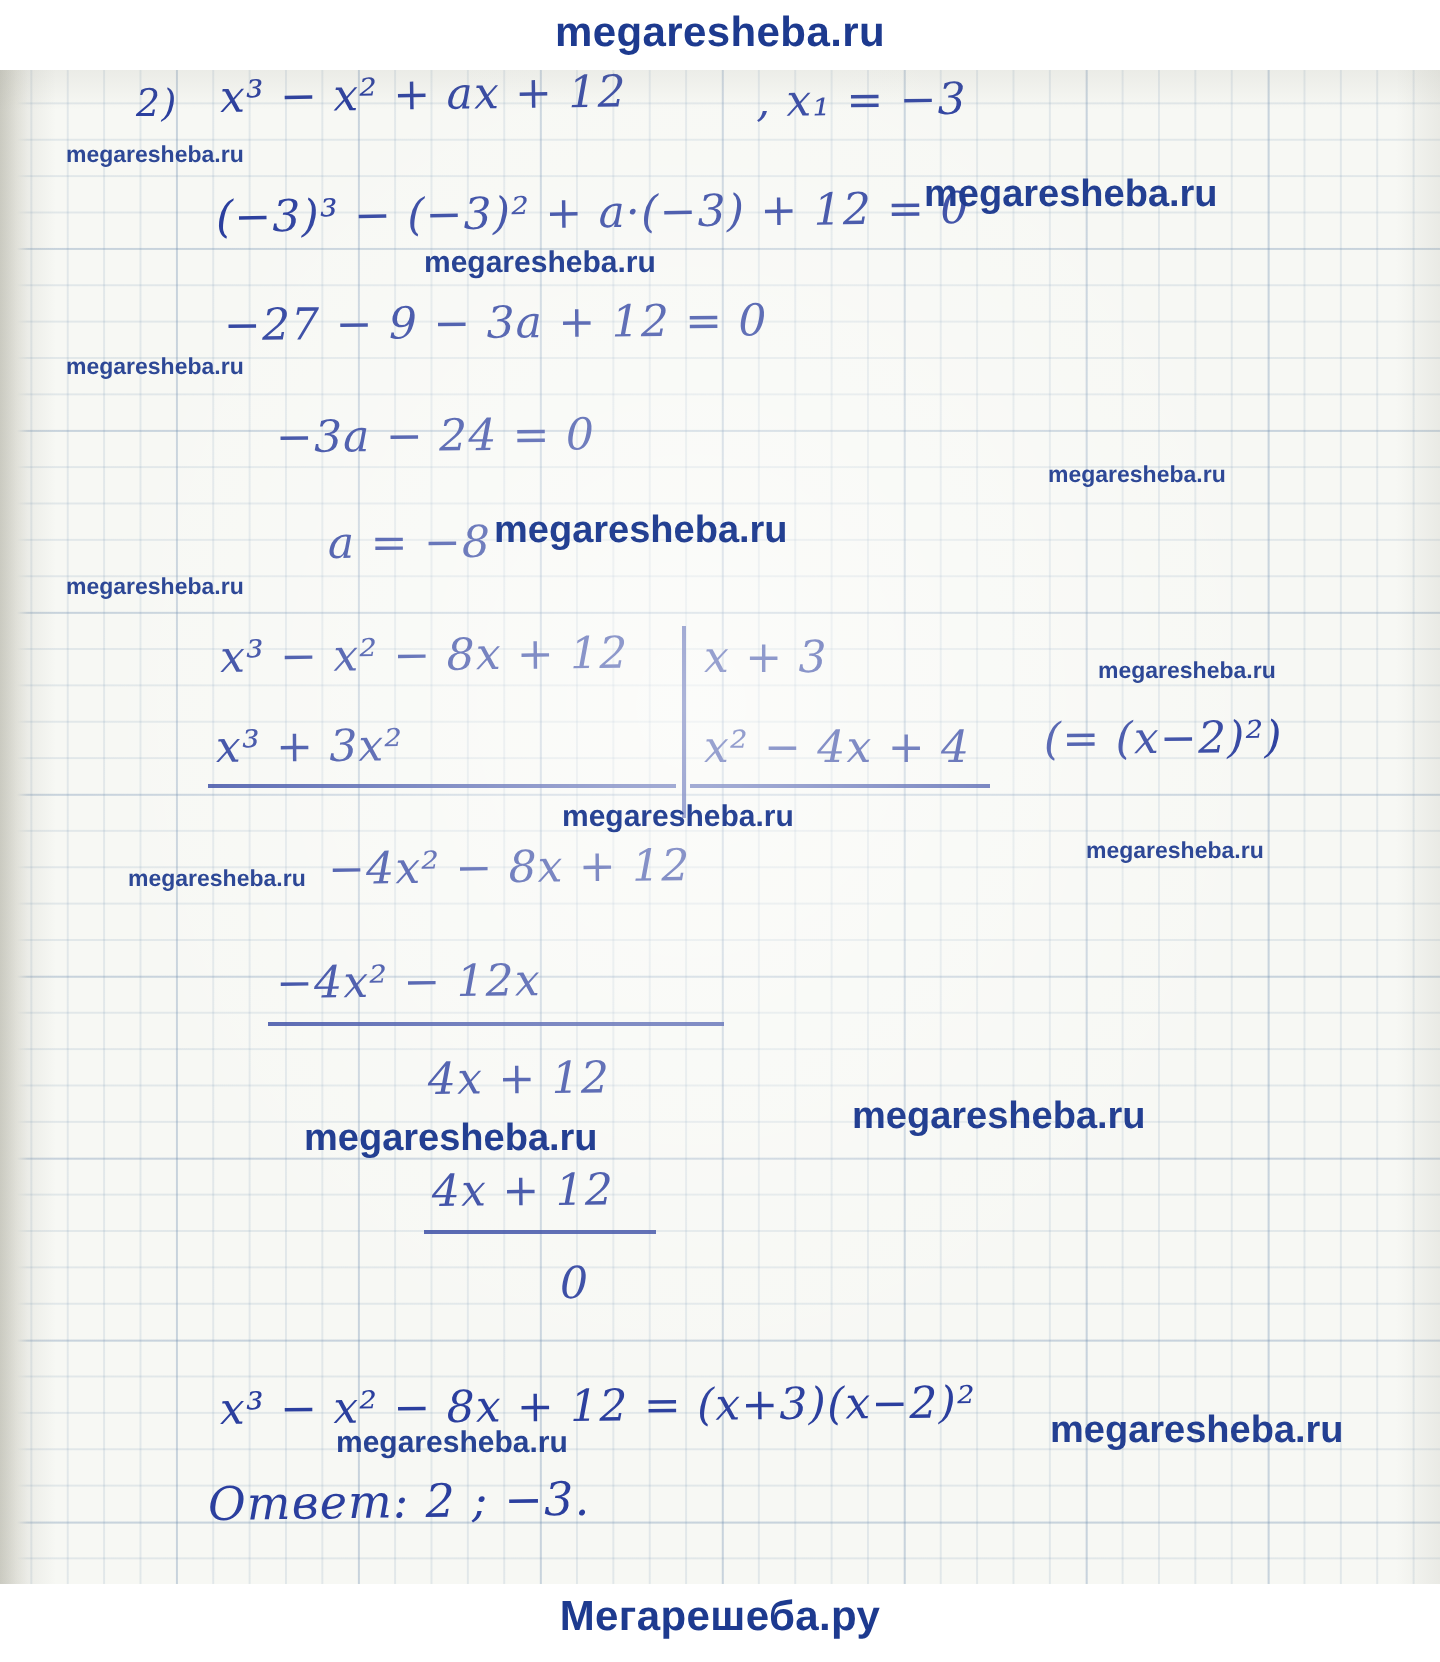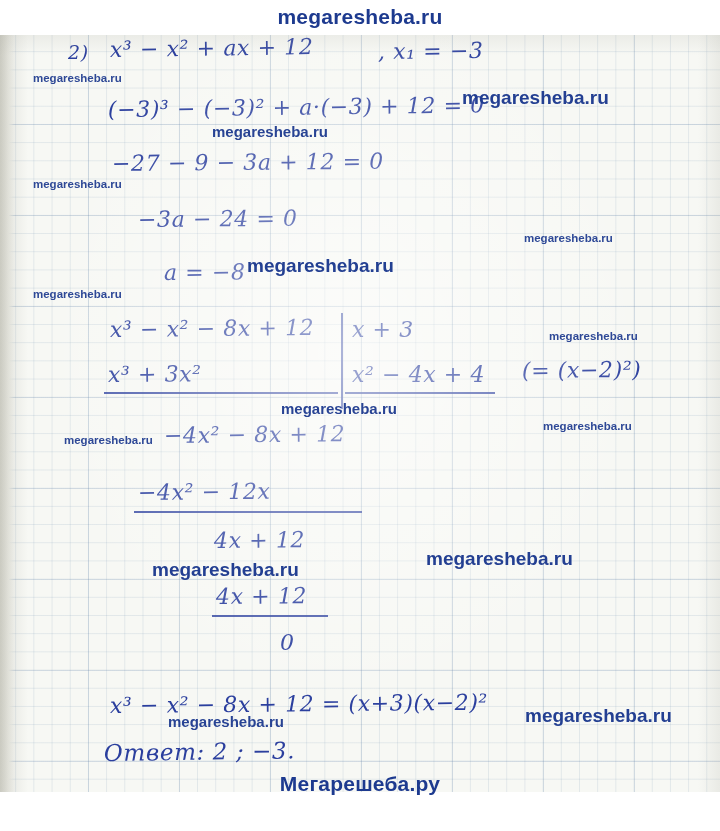--- a/index.html
+++ b/index.html
@@ -20,21 +20,21 @@
     position: absolute;
     left: 0;
     width: 720px;
     text-align: center;
     color: #1d3a8f;
     font-weight: bold;
     font-size: 21px;
     letter-spacing: 0.2px;
   }
   .banner-top { top: 5px; }
-  .banner-bottom { top: 772px; }
+  .banner-bottom { top: 797px; }
 
   
   .page {
     position: absolute;
     left: 0;
     top: 35px;
     width: 720px;
     height: 757px;
     background: #f7f8f4;
     overflow: hidden;

